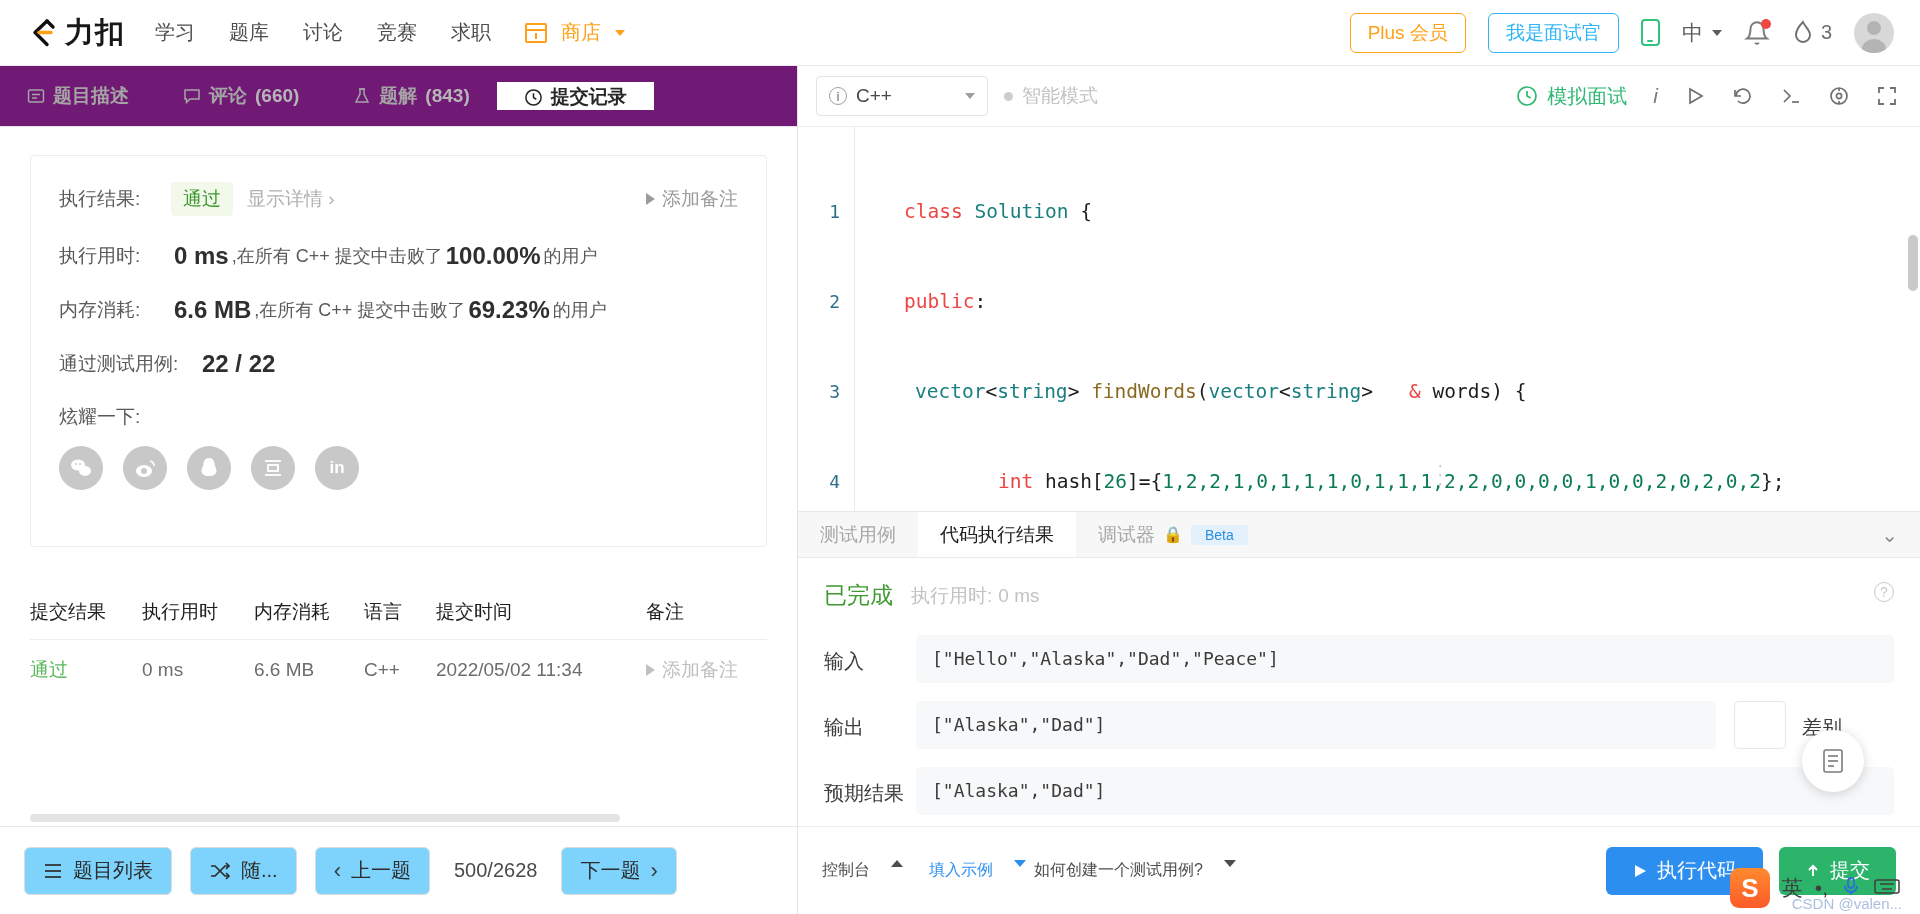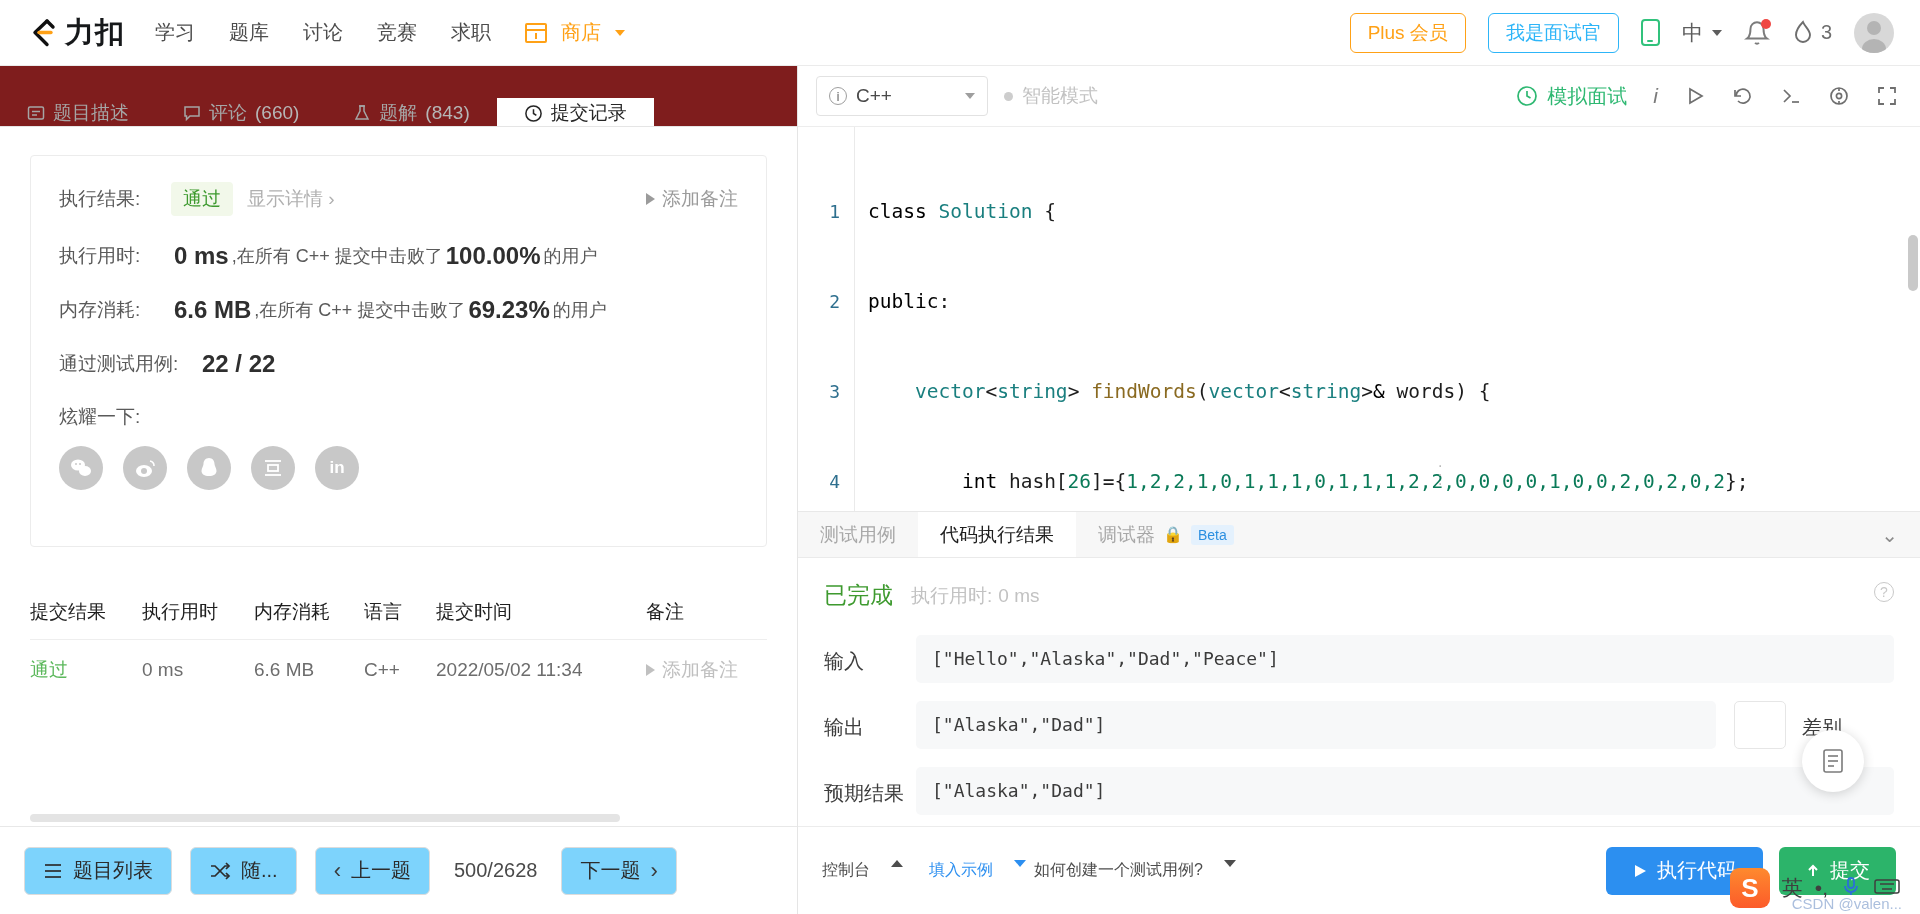--- a/index.html
+++ b/index.html
@@ -54,21 +54,21 @@
   }
   .avatar:before { content:""; position:absolute; top:8px; left:50%; margin-left:-7px; width:14px; height:14px; border-radius:50%; background:#b4b4b4; }
   .avatar:after  { content:""; position:absolute; bottom:-6px; left:50%; margin-left:-12px; width:24px; height:20px; border-radius:50% 50% 0 0; background:#b4b4b4; }
 
   
   .body { flex: 1 1 auto; display: flex; min-height: 0; }
   .left-pane { width: 798px; flex: 0 0 798px; display: flex; flex-direction: column; background: #fff; border-right: 1px solid #e5e5e5; min-height: 0; }
   .right-pane { flex: 1 1 auto; display: flex; flex-direction: column; min-width: 0; background: #fff; }
 
   
-  .tabbar { height: 61px; flex: 0 0 61px; display: flex; align-items: flex-end; background: #7f1d1d; border-bottom: 1px solid #e5e5e5; }
+  .tabbar { height: 61px; flex: 0 0 61px; display: flex; align-items: center; background: #701a75; border-bottom: 1px solid #e5e5e5; font-weight: bold; }
   .tab {
     display: flex; align-items: center; gap: 8px; padding: 0 27px;
     font-size: 19px; color: #a5a5a5; cursor: pointer; position: relative; white-space: nowrap;
   }
   .tab + .tab:before { content: ""; position: absolute; left: 0; top: 17px; bottom: 17px; width: 1px; background: #e0e0e0; }
   .tab.active { background: #fff; color: #262626; border-top: 2px solid #fff; }
   .tab.active:before, .tab.active + .tab:before { display: none; }
   .tab .cnt { color: #b6b6b6; }
 
   .left-scroll { flex: 1 1 auto; overflow: hidden; padding: 28px 30px 0 30px; background: #fff; min-height: 0; }
@@ -137,35 +137,35 @@
 
   
   .code-area { flex: 0 0 385px; position: relative; overflow: hidden; background: #fff; border-bottom: 1px solid #e8e8e8; }
   .code {
     font-family: "DejaVu Sans Mono", "Liberation Mono", monospace;
     font-size: 19.5px; line-height: 30px; white-space: pre; padding-top: 10px;
   }
   .cline { display: flex; align-items: flex-start; height: 30px; }
   .ln { width: 56px; flex: 0 0 56px; text-align: right; padding-right: 14px; color: #2b7c9e; color: #2e6f8e; font-size: 18px; user-select: none; }
   .ctext { padding-left: 14px; }
-  .kw  { color: #000000; }
+  .kw  { color: #ef4444; margin-left: 36px; }
   .typ { color: #1a7f7f; }
   .fn  { color: #8a6a21; }
   .num { color: #0a7a58; }
   .pl  { color: #1d1d1d; }
   .gutter-line { position: absolute; top: 0; bottom: 0; width: 1px; background: #eaeaea; }
   .fold-dots { position: absolute; left: 640px; top: 330px; color: #b9b9b9; font-size: 16px; line-height: 9px; }
   .vscroll { position: absolute; right: 2px; top: 108px; width: 10px; height: 56px; border-radius: 5px; background: #c9c9c9; }
 
   
   .console { flex: 1 1 auto; display: flex; flex-direction: column; min-height: 0; background: #fff; }
   .console-tabs { height: 46px; flex: 0 0 46px; display: flex; align-items: stretch; background: #f7f7f7; border-bottom: 1px solid #eaeaea; }
   .ctab { display: flex; align-items: center; gap: 8px; padding: 0 22px; font-size: 19px; color: #a8a8a8; cursor: pointer; }
   .ctab.active { background: #fff; color: #1f1f1f; }
-  .beta { background: #e4f1fd; color: #2b8fe0; font-size: 14px; padding: 2px 7px; border-radius: 3px; }
+  .beta { background: #e4f1fd; color: #2b8fe0; font-size: 14px; padding: 2px 14px; border-radius: 3px; }
   .lock { color: #f0a830; font-size: 16px; }
   .collapse-chev { margin-left: auto; padding: 0 22px; display: flex; align-items: center; color: #8b8b8b; font-size: 20px; cursor: pointer; }
 
   .console-body { flex: 1 1 auto; padding: 22px 26px 0 26px; overflow: hidden; position: relative; }
   .done-row { display: flex; align-items: center; gap: 18px; margin-bottom: 24px; }
   .done-txt { color: #3e9a2f; font-size: 23px; }
   .done-time { color: #c2c2c2; font-size: 19px; }
   .help-circle { position: absolute; right: 26px; top: 24px; width: 20px; height: 20px; border: 1.5px solid #c9c9c9; border-radius: 50%; color: #c9c9c9; font-size: 14px; display:flex;align-items:center;justify-content:center; cursor: pointer; }
   .io-row { display: flex; align-items: flex-start; margin-bottom: 18px; }
   .io-label { width: 92px; flex: 0 0 92px; font-size: 20px; color: #3d3d3d; padding-top: 13px; }

